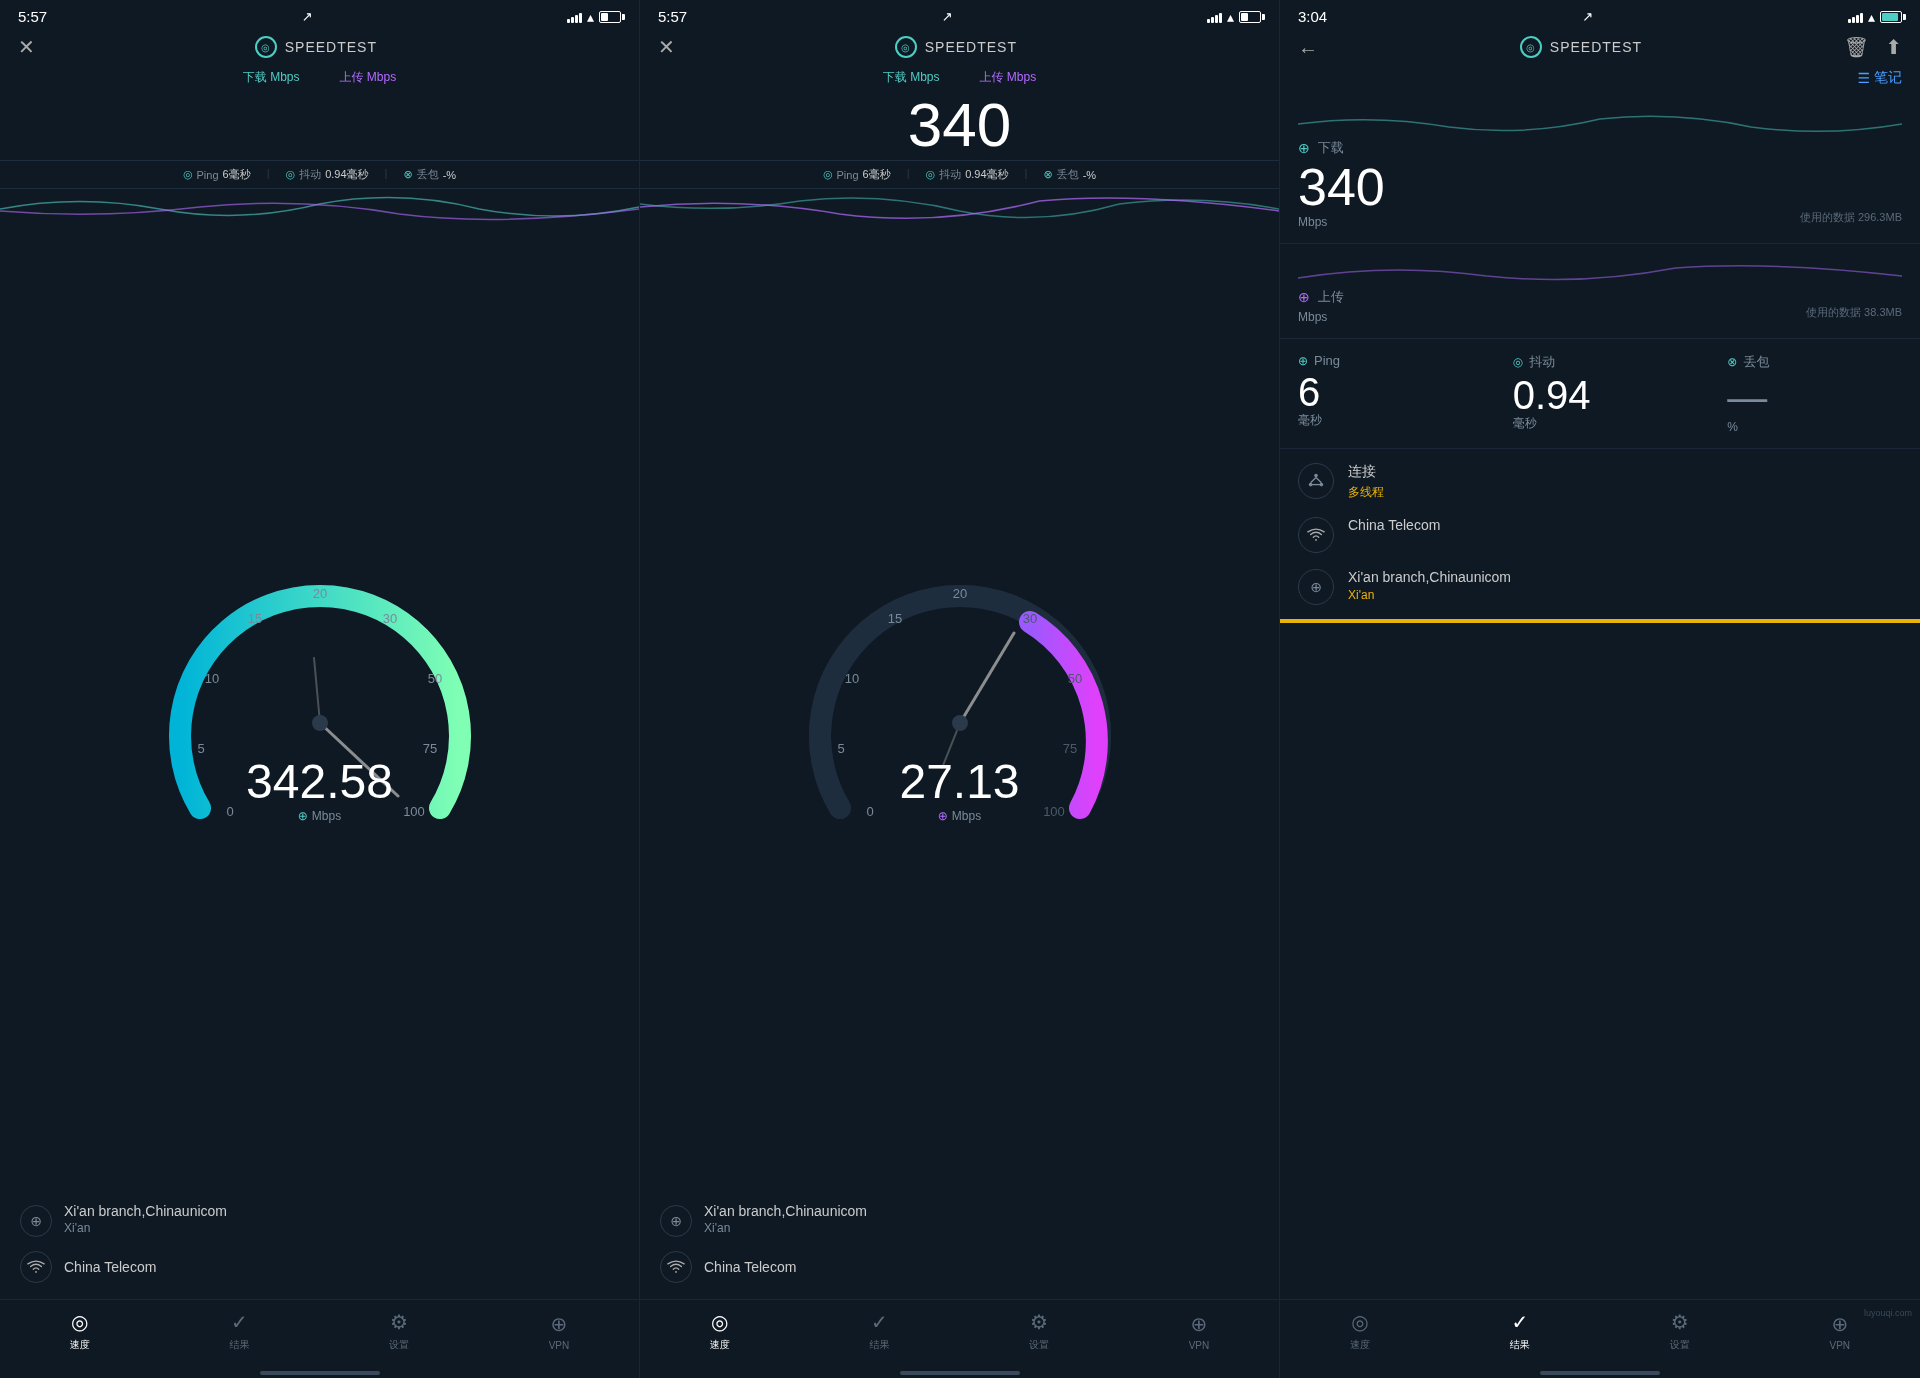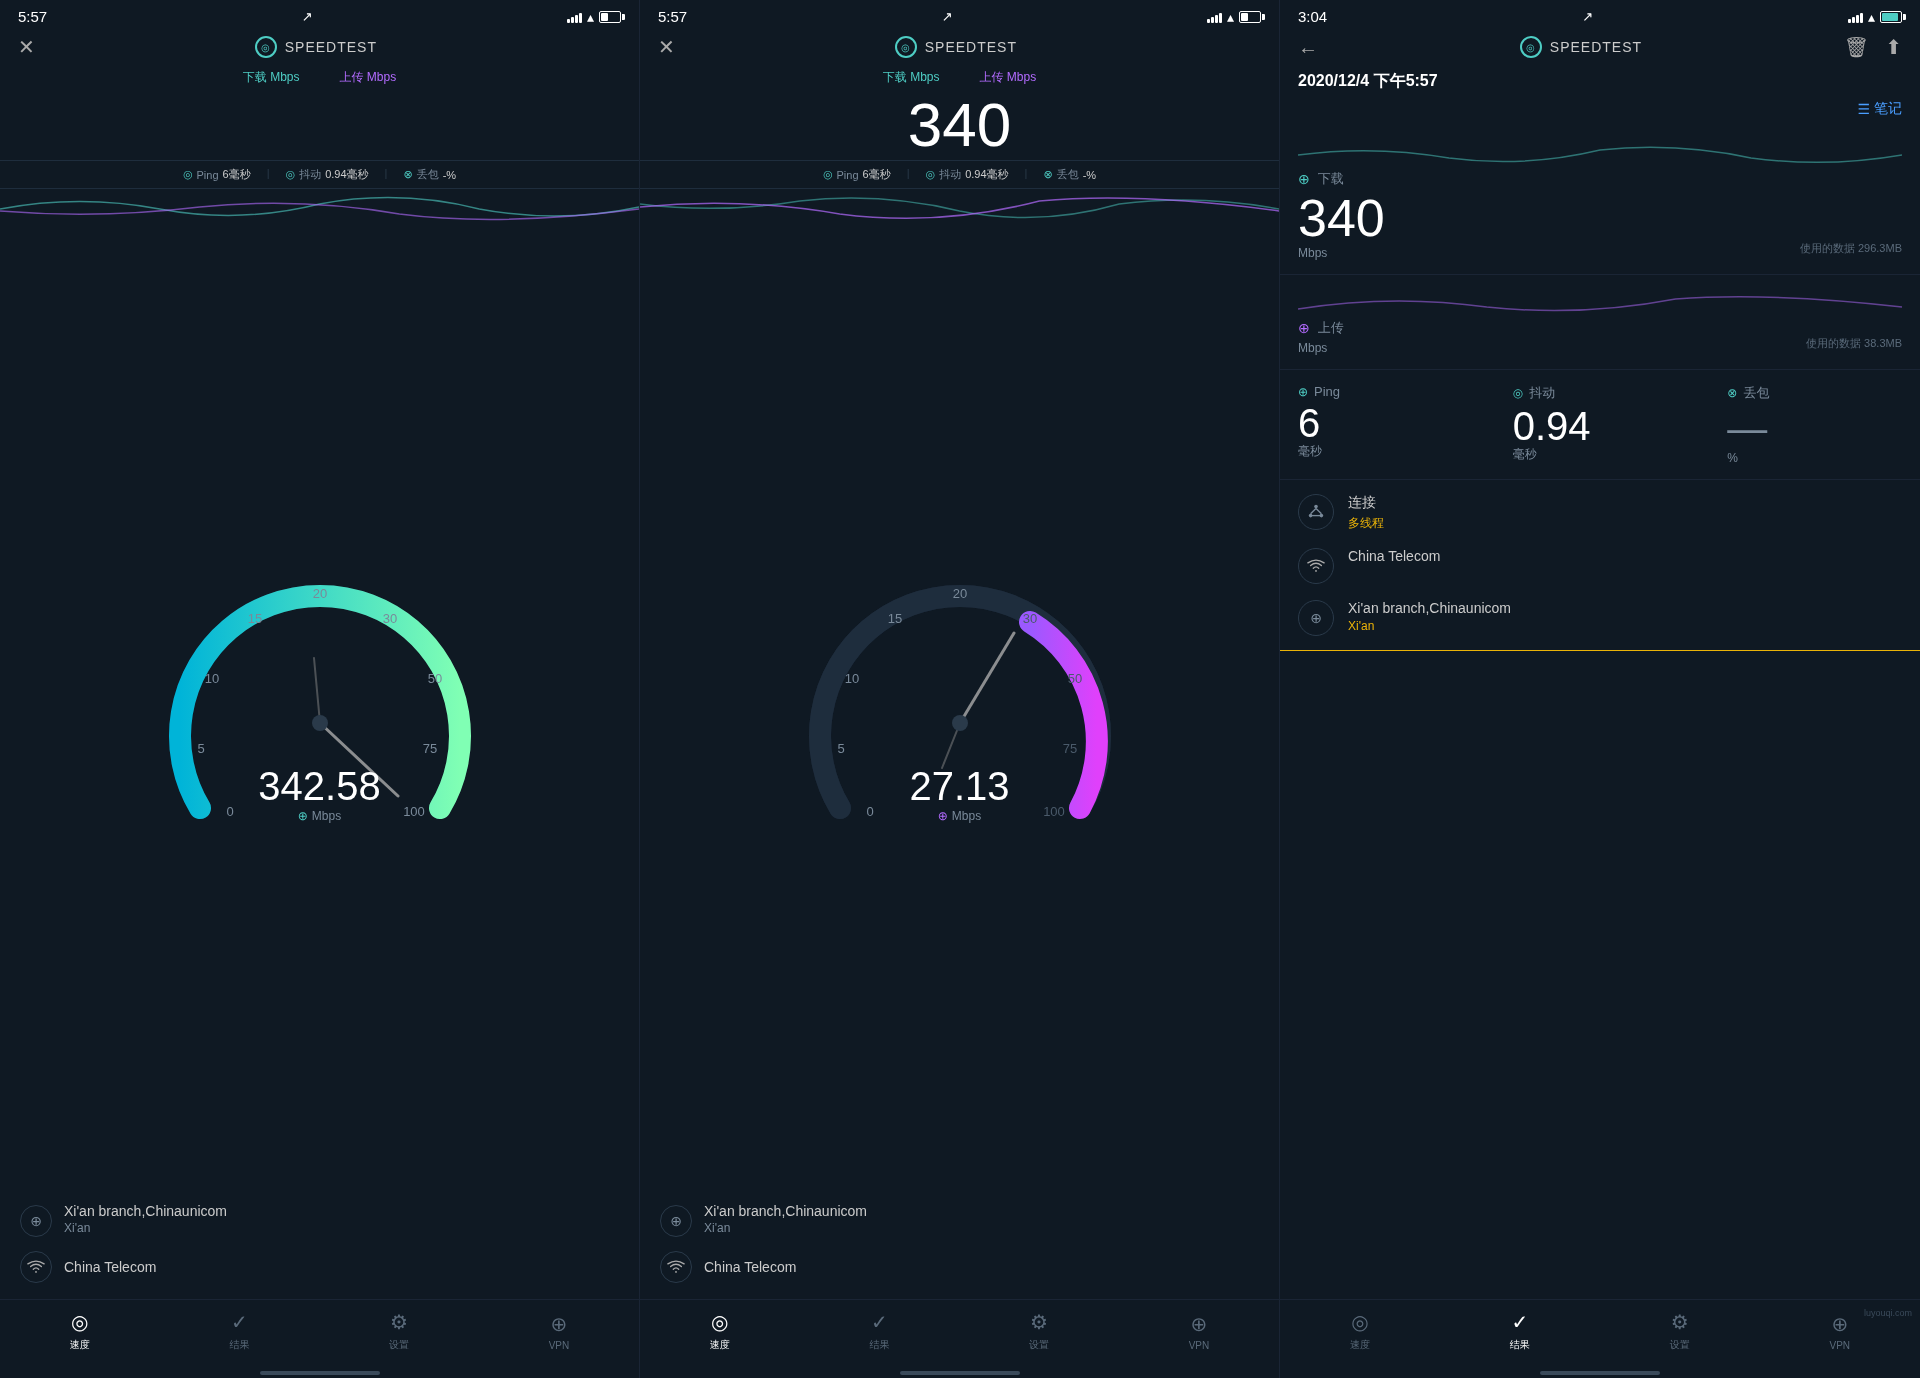--- a/index.html
+++ b/index.html
@@ -139,21 +139,21 @@
       height: 100%;
     }
     .gauge-center-text {
       position: absolute;
       bottom: 55px;
       left: 50%;
       transform: translateX(-50%);
       text-align: center;
     }
     .gauge-value {
-      font-size: 40px;
+      font-size: 48px;
       font-weight: 200;
       color: #fff;
     }
     .gauge-unit {
       font-size: 12px;
       color: #7a8a9a;
       display: flex;
       align-items: center;
       justify-content: center;
       gap: 4px;
@@ -339,21 +339,21 @@
     }
     .ping-unit { font-size: 12px; color: #7a8a9a; }
     .ping-dash {
       font-size: 40px;
       font-weight: 200;
       color: #7a8a9a;
     }
 
     .conn-section {
       padding: 14px 18px;
-      border-bottom: 1px solid #eab308;
+      border-bottom: 4px solid #eab308;
     }
     .conn-row {
       display: flex;
       align-items: flex-start;
       gap: 14px;
       margin-bottom: 16px;
     }
     .conn-row:last-child { margin-bottom: 0; }
     .conn-icon {
       width: 36px;
@@ -752,21 +752,20 @@
     <div class="app-title">
       <div class="speedtest-logo">◎</div>
       <span>SPEEDTEST</span>
     </div>
     <div class="results-header-icons">
       <span class="header-icon">🗑</span>
       <span class="header-icon">⬆</span>
     </div>
   </div>
 
-  <div class="results-date">2020/12/4 下午5:57</div>
 
   <div class="notes-btn">
     <span>☰</span>
     <span>笔记</span>
   </div>
 
   <div class="results-scroll">
 
     <div class="result-section" style="position:relative;">
 

